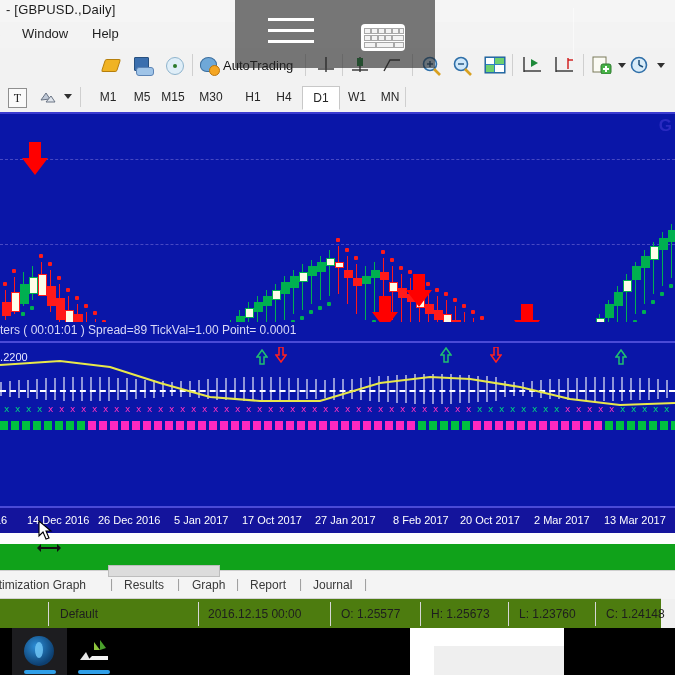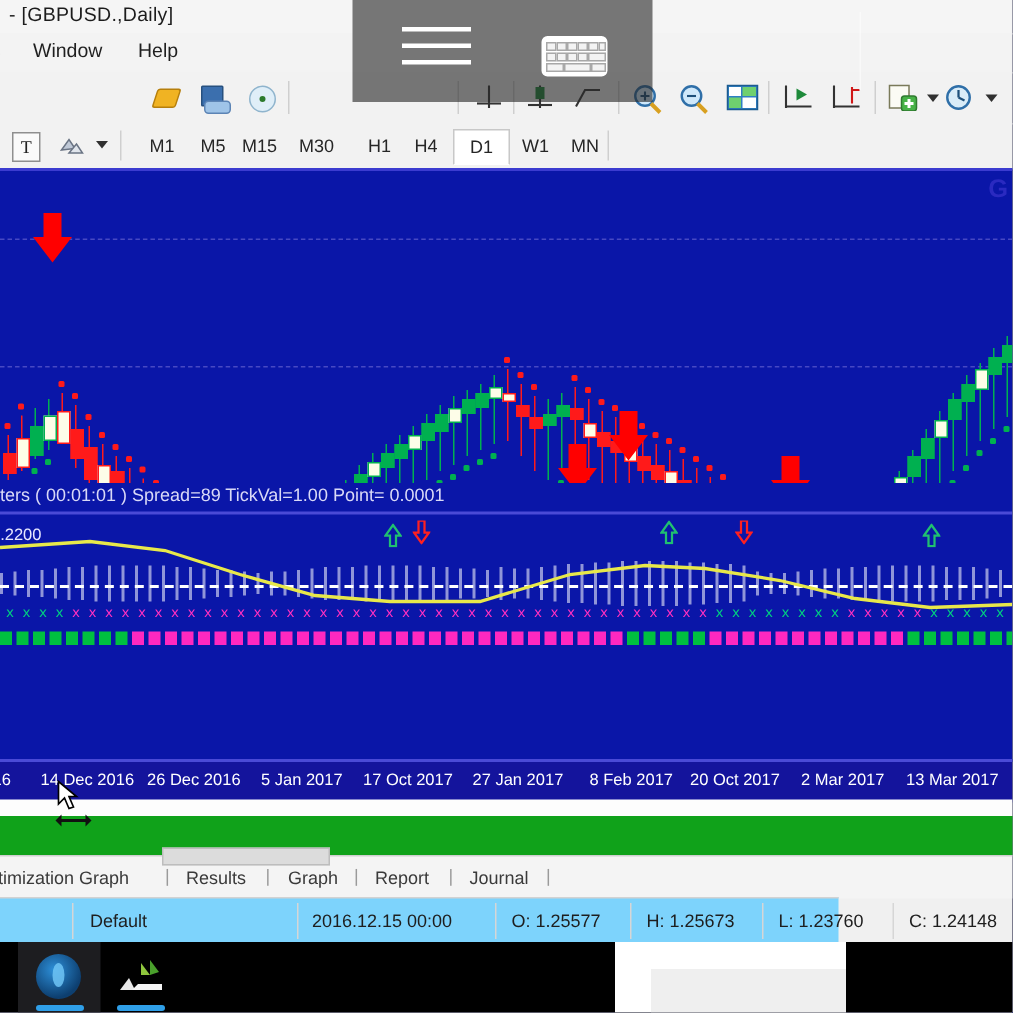--- a/index.html
+++ b/index.html
@@ -121,21 +121,21 @@
   .cursor{position:absolute;left:38px;top:520px;width:16px;height:22px;}
   .hsplit{position:absolute;left:36px;top:540px;width:26px;height:12px;}
 
   
   .tabsrow{position:absolute;left:0;top:570px;width:675px;height:28px;background:#f4f4f4;border-top:1px solid #cfcfcf;}
   .tabchip{position:absolute;left:108px;top:-6px;width:110px;height:10px;background:#dcdcdc;border:1px solid #bdbdbd;}
   .tabitem{position:absolute;top:7px;font-size:12px;color:#3a3a3a;white-space:nowrap;}
   .tabsep{position:absolute;top:6px;font-size:12px;color:#9a9a9a;}
 
   
-  .statusbar{position:absolute;left:0;top:598px;width:559px;height:30px;background:#7dd3fc;border-top:1px solid #d2d2d2;}
+  .statusbar{position:absolute;left:0;top:598px;width:661px;height:30px;background:#4d7c0f;border-top:1px solid #d2d2d2;}
   .scell{position:absolute;top:8px;font-size:12px;color:#1e1e1e;white-space:nowrap;}
   .sdiv{position:absolute;top:3px;width:1px;height:24px;background:#d6d6d6;}
 
   
   .taskbar{position:absolute;left:0;top:628px;width:675px;height:47px;background:#000;}
   .tkdark{position:absolute;left:12px;top:0;width:55px;height:47px;background:#1d1d20;}
   .tk-under{position:absolute;height:4px;background:#2f9fe8;border-radius:2px;}
   .tkpanel{position:absolute;left:410px;top:0;width:24px;height:47px;background:#fff;}
   .tkpanel2{position:absolute;left:434px;top:0;width:130px;height:47px;background:#fff;}
   .tkpanel2 .band{position:absolute;left:0;top:18px;width:130px;height:29px;background:#efefef;}
@@ -181,20 +181,26 @@
         </span>
     </div>
     <div class="item" style="left:163px">
       <span class="icobox">
           <span class="ic-sig"></span>
         </span>
     </div>
 
     <div class="sep" style="left:192px"></div>
 
+    <div class="item auto">
+      <span class="icobox">
+          <span class="ic-auto"></span>
+        </span>
+      <span class="lbl">AutoTrading</span>
+    </div>
 
     <div class="sep" style="left:305px"></div>
 
     <div class="glyph" style="left:316px">
       <svg width="20" height="18">
           <line x1="10" y1="1" x2="10" y2="16" stroke="#333" stroke-width="1.4"></line>
           <line x1="2" y1="13" x2="18" y2="13" stroke="#333" stroke-width="1.4"></line>
         </svg>
     </div>
     <div class="sep" style="left:342px"></div>

